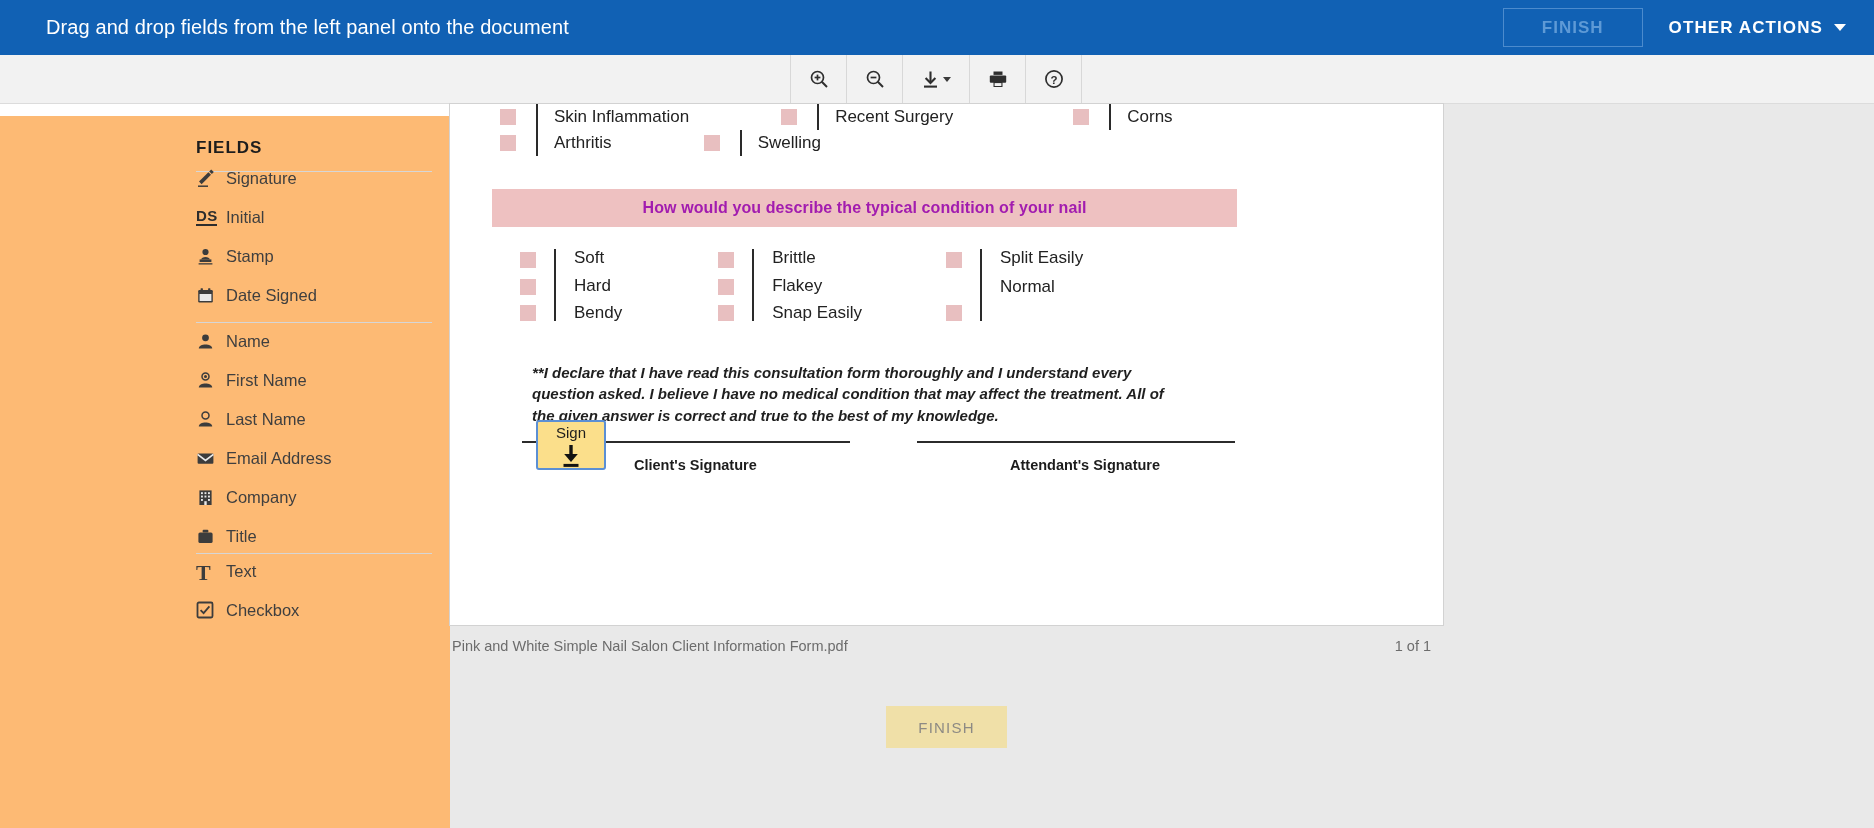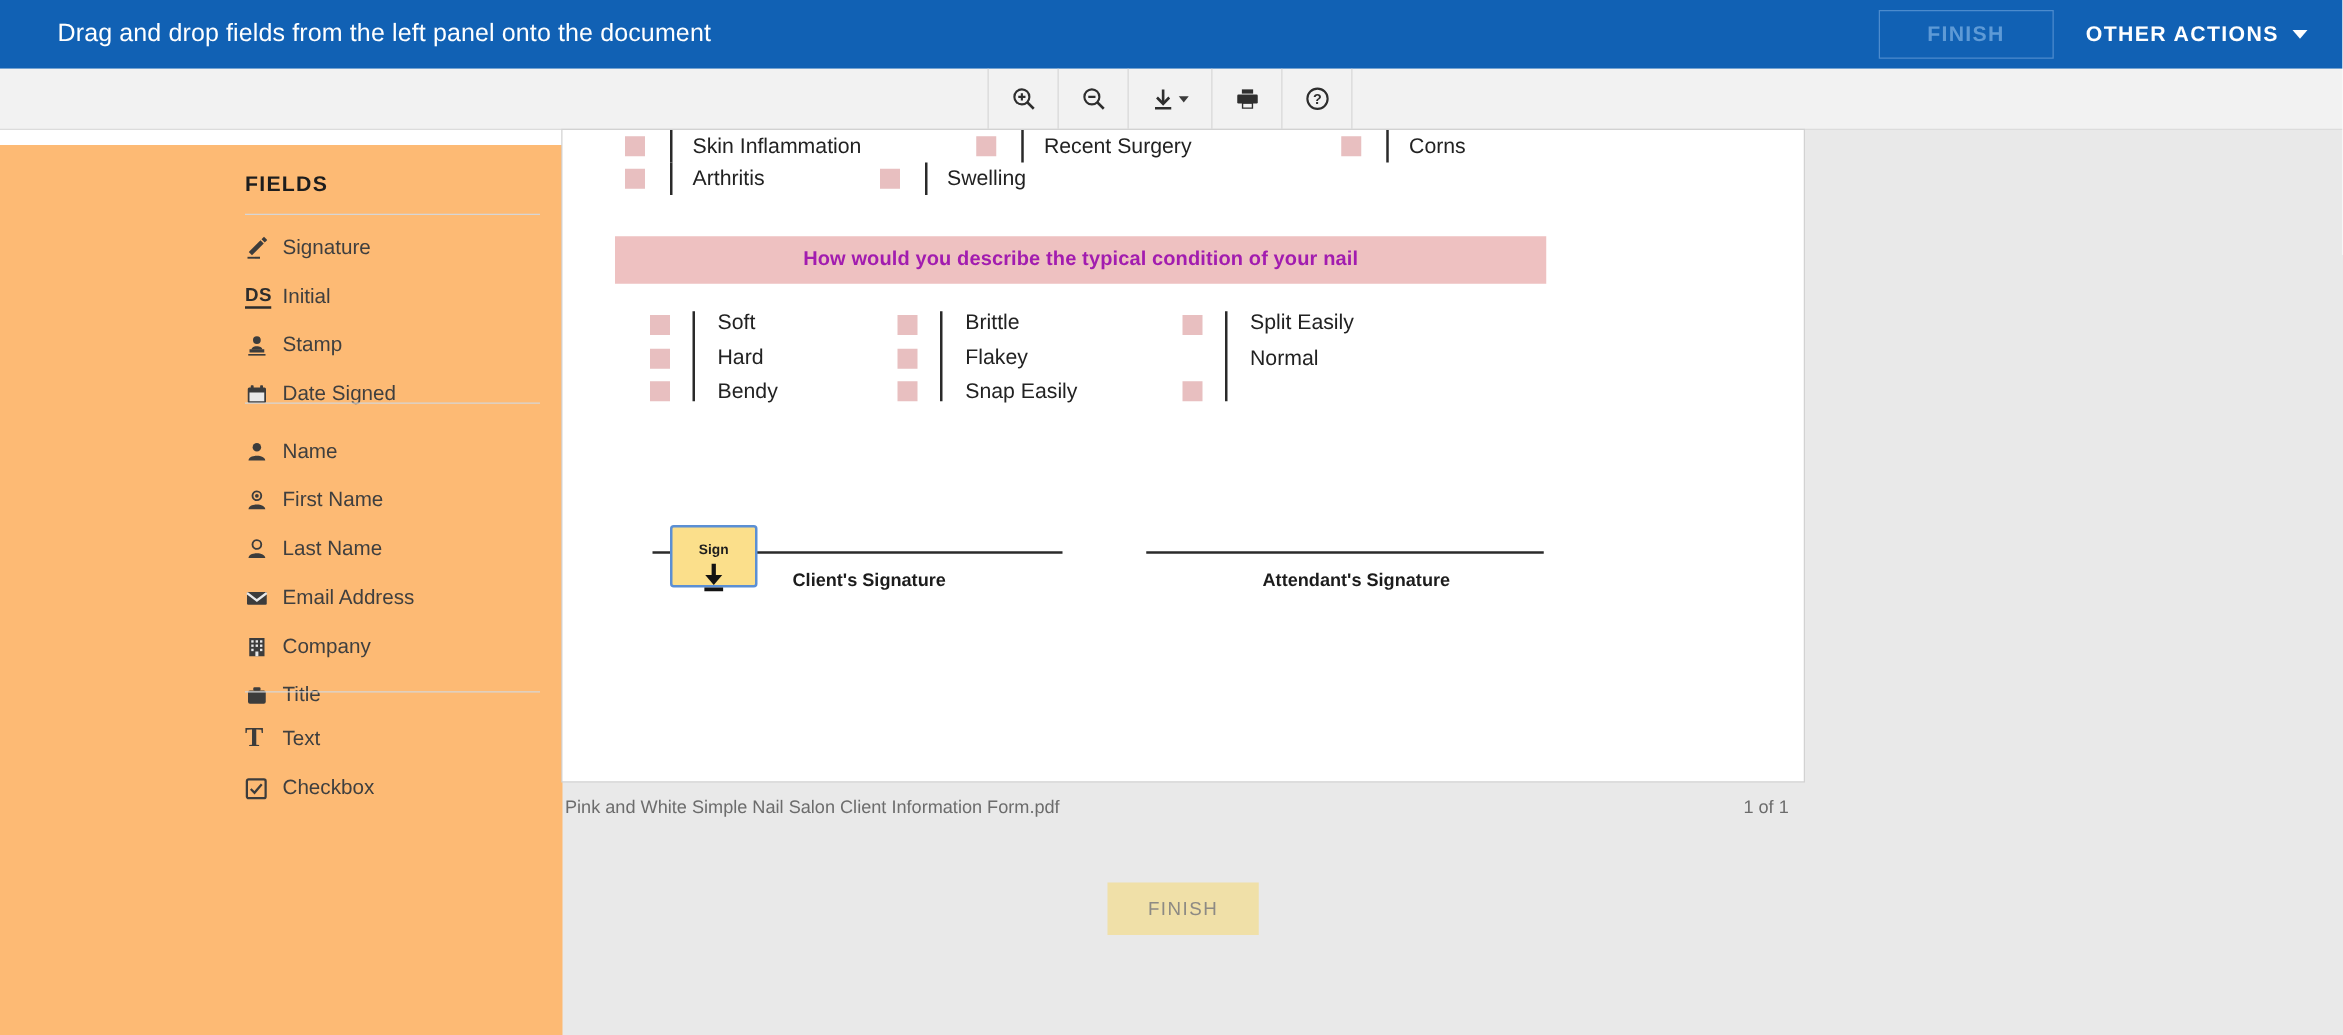--- a/index.html
+++ b/index.html
@@ -133,21 +133,21 @@
     width: 236px;
     height: 1px;
     background: #d6d6d6;
   }
   .field-list {
     position: absolute;
     left: 196px;
   }
   .field-item {
     display: flex;
-    align-items: flex-end;
+    align-items: flex-start;
     height: 39px;
     cursor: grab;
   }
   .field-icon {
     width: 30px;
     min-width: 30px;
     display: flex;
     align-items: center;
     justify-content: flex-start;
     color: #3c3c3c;
@@ -328,24 +328,24 @@
     background: #fbdf8b;
     border: 2px solid #5b8fd4;
     border-radius: 3px;
     box-sizing: border-box;
     cursor: move;
     display: flex;
     flex-direction: column;
     align-items: center;
   }
   .sign-tag-label {
-    font-size: 11px;
-    font-weight: bold;
+    font-size: 15px;
+    font-weight: normal;
     color: #1d1d1d;
-    margin-top: 13px;
+    margin-top: 3px;
     line-height: 1;
   }
   .sign-tag-icon {
     margin-top: 3px;
   }
 
   
   .doc-footer {
     position: absolute;
     left: 0;
@@ -669,20 +669,21 @@
           <span class="chk"></span>
         </div>
         <div class="col-line"></div>
         <div class="cond-labels" style="height:46px">
           <span>Split Easily</span>
           <span>Normal</span>
         </div>
       </div>
     </div>
 
+    <div class="declaration">**I declare that I have read this consultation form thoroughly and I understand every question asked. I believe I have no medical condition that may affect the treatment. All of the given answer is correct and true to the best of my knowledge.</div>
 
     <div class="sig-line left"></div>
     <div class="sig-line right"></div>
     <div class="sig-label left">Client's Signature</div>
     <div class="sig-label right">Attendant's Signature</div>
 
     <div class="sign-tag">
       <span class="sign-tag-label">Sign</span>
       <span class="sign-tag-icon">
         <svg width="26" height="26" viewBox="0 0 26 26">

